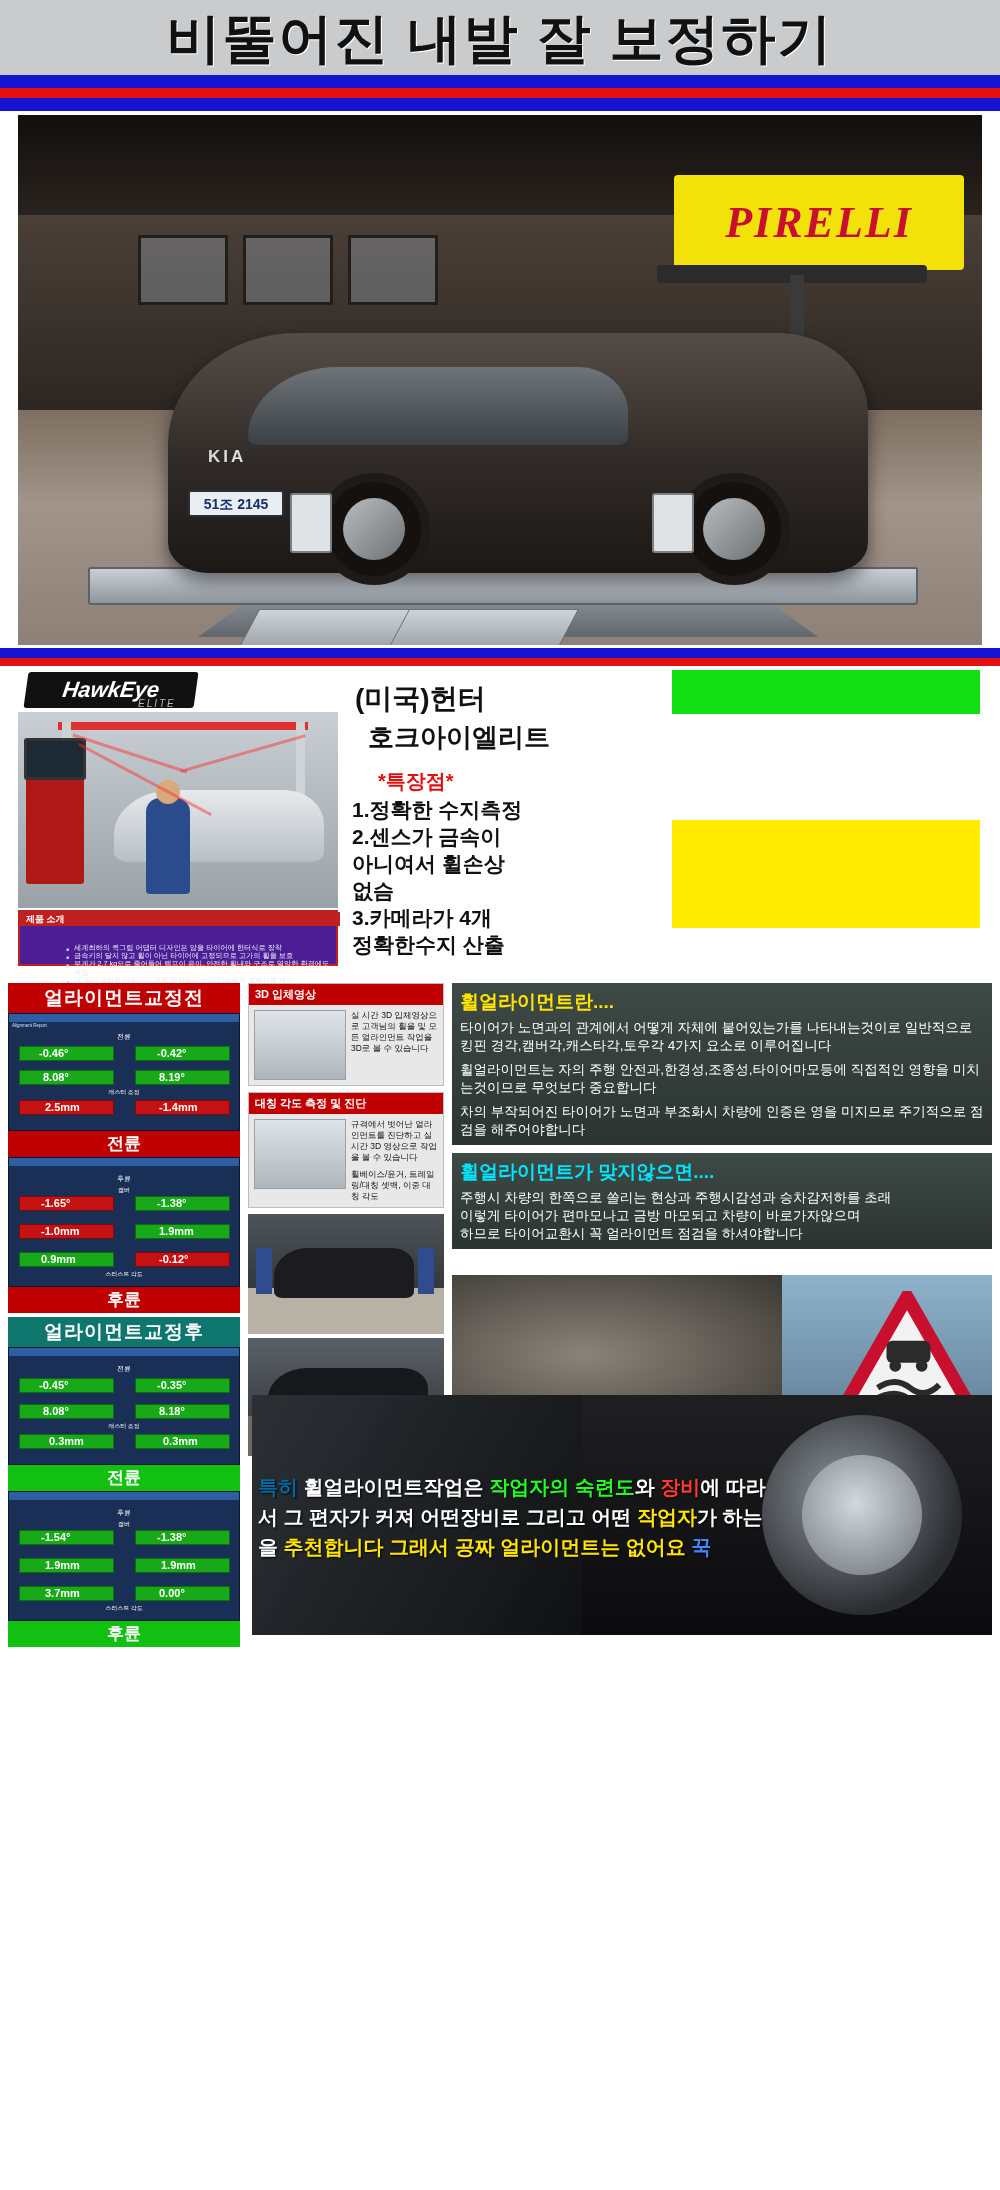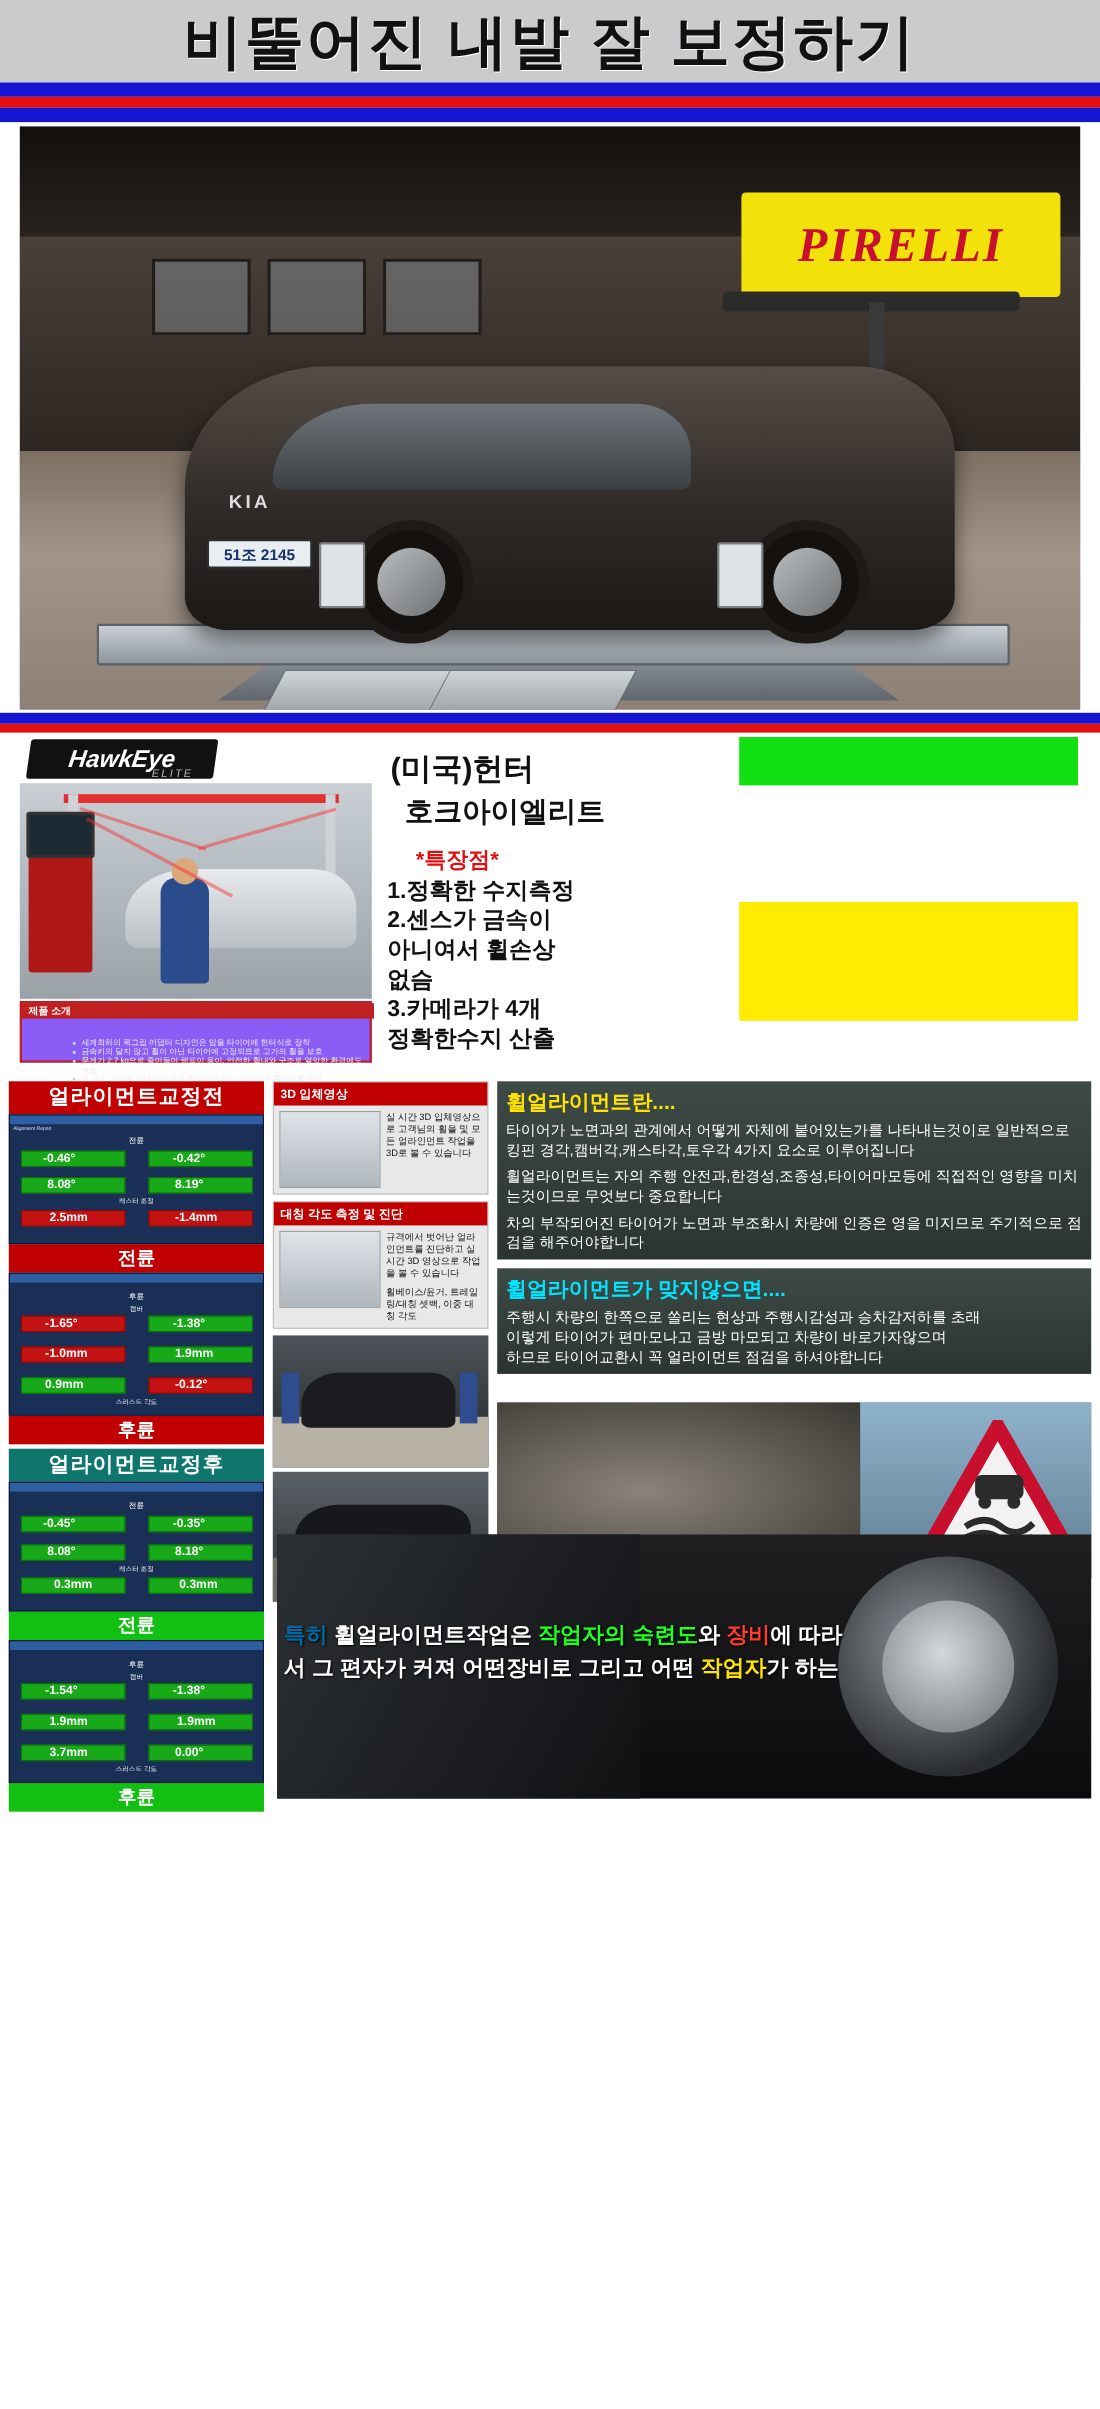--- a/index.html
+++ b/index.html
@@ -142,21 +142,21 @@
   .he-post-r { position:absolute; left:278px; top:10px; width:9px; height:120px; background:#cfd3d6; }
   .he-cabinet { position:absolute; left:8px; top:52px; width:58px; height:120px; background:#b01818; border-radius:3px; }
   .he-monitor { position:absolute; left:6px; top:26px; width:62px; height:42px; background:#1d2a33; border:3px solid #333; border-radius:3px; }
   .he-car { position:absolute; left:96px; top:78px; width:210px; height:72px; background:linear-gradient(180deg,#e7eaec,#b9bfc4); border-radius:60px 40px 14px 14px / 44px 34px 10px 10px; }
   .he-worker { position:absolute; left:128px; top:86px; width:44px; height:96px; background:#2b4c8c; border-radius:14px 14px 4px 4px; }
   .he-worker-head { position:absolute; left:138px; top:68px; width:24px; height:24px; border-radius:50%; background:#d8a97c; }
   .he-beam { position:absolute; background:rgba(255,40,40,.45); height:3px; }
 
   .prod-box {
     position:absolute; left:18px; top:242px; width:320px; height:56px;
-    background:#8b5cf6; border:2px solid #c02020;
+    background:#4c1d95; border:2px solid #c02020;
   }
   .prod-title {
     position:absolute; left:0; top:0; width:320px; height:14px;
     background:#c02020; color:#fff; font-size:9px; font-weight:bold;
     line-height:14px; padding-left:6px;
   }
   .prod-list { position:absolute; left:6px; top:16px; width:308px; }
   .prod-list li { color:#e8eef7; font-size:7.2px; line-height:8.2px; list-style:none; position:relative; padding-left:8px; }
   .prod-list li:before { content:"\25A0"; position:absolute; left:0; color:#c6d2e6; font-size:5px; top:1px; }
 
@@ -482,16 +482,17 @@
 
     <div style="position:absolute;left:252px;top:420px;width:740px;height:240px;background:linear-gradient(180deg,#1f1f22,#0b0b0d);">
       <div style="position:absolute;right:30px;top:20px;width:200px;height:200px;border-radius:50%;background:radial-gradient(circle at 40% 40%,#8d949a,#2a2d30 70%);"></div>
       <div style="position:absolute;right:70px;top:60px;width:120px;height:120px;border-radius:50%;background:radial-gradient(circle at 45% 40%,#d3d8dc,#6a7075);"></div>
       <div style="position:absolute;left:0;top:0;width:330px;height:100%;background:linear-gradient(120deg,#2c3034,#101113);"></div>
     </div>
 
     <div style="position:absolute;left:258px;top:497px;width:730px;font-size:20px;font-weight:bold;line-height:30px;color:#fff;text-shadow:1px 1px 2px #000;">
       <div id="bl0"><span style="color: #0369a1;">특히 </span><span style="color: rgb(255, 255, 255);">휠얼라이먼트작업은 </span><span style="color: rgb(34, 255, 34);">작업자의 숙련도</span><span style="color: rgb(255, 255, 255);">와 </span><span style="color: rgb(255, 59, 48);">장비</span><span style="color: rgb(255, 255, 255);">에 따라</span></div>
       <div id="bl1"><span style="color: rgb(255, 255, 255);">서 그 편자가 커져 어떤장비로 그리고 어떤 </span><span style="color: rgb(255, 228, 0);">작업자</span><span style="color: rgb(255, 255, 255);">가 하는</span></div>
+      <div id="bl3"><span style="color: rgb(255, 255, 255);">을 </span><span style="color: rgb(255, 228, 0);">추천합니다 그래서 공짜 얼라이먼트는 없어요 </span><span style="color: rgb(59, 140, 255);">꾹</span></div>
     </div>
   </div>
 
 </div>
 
 </body></html>

